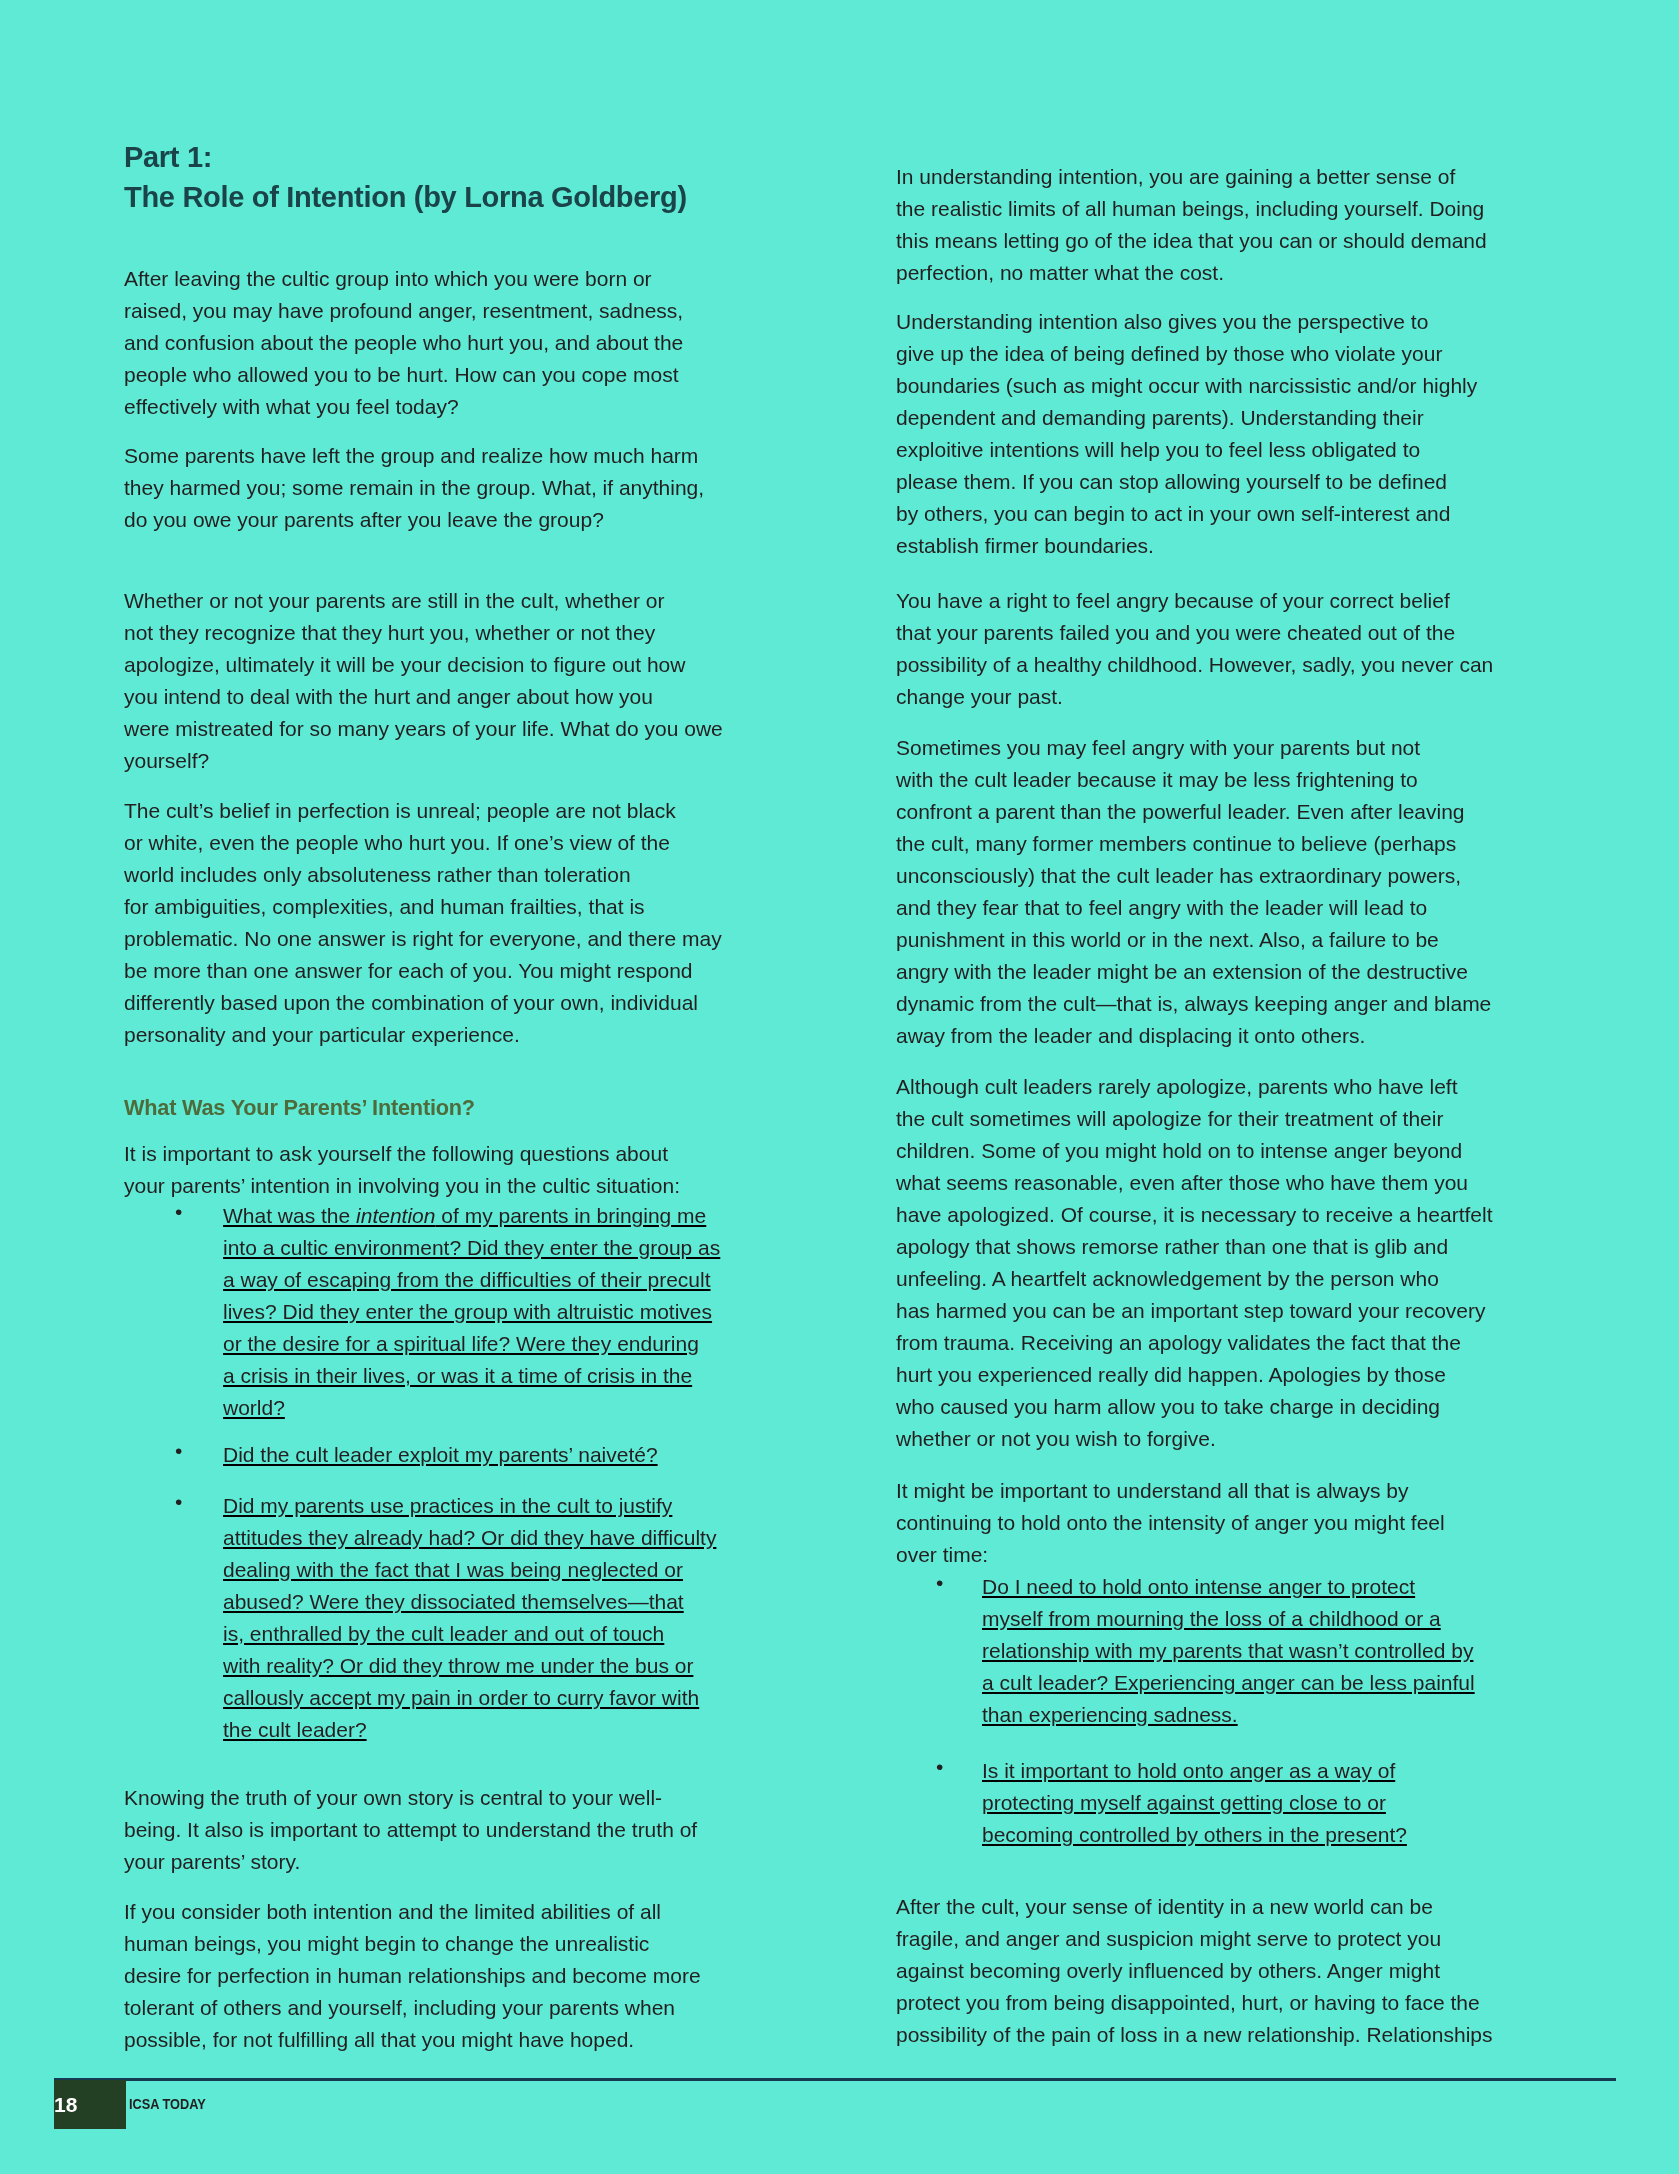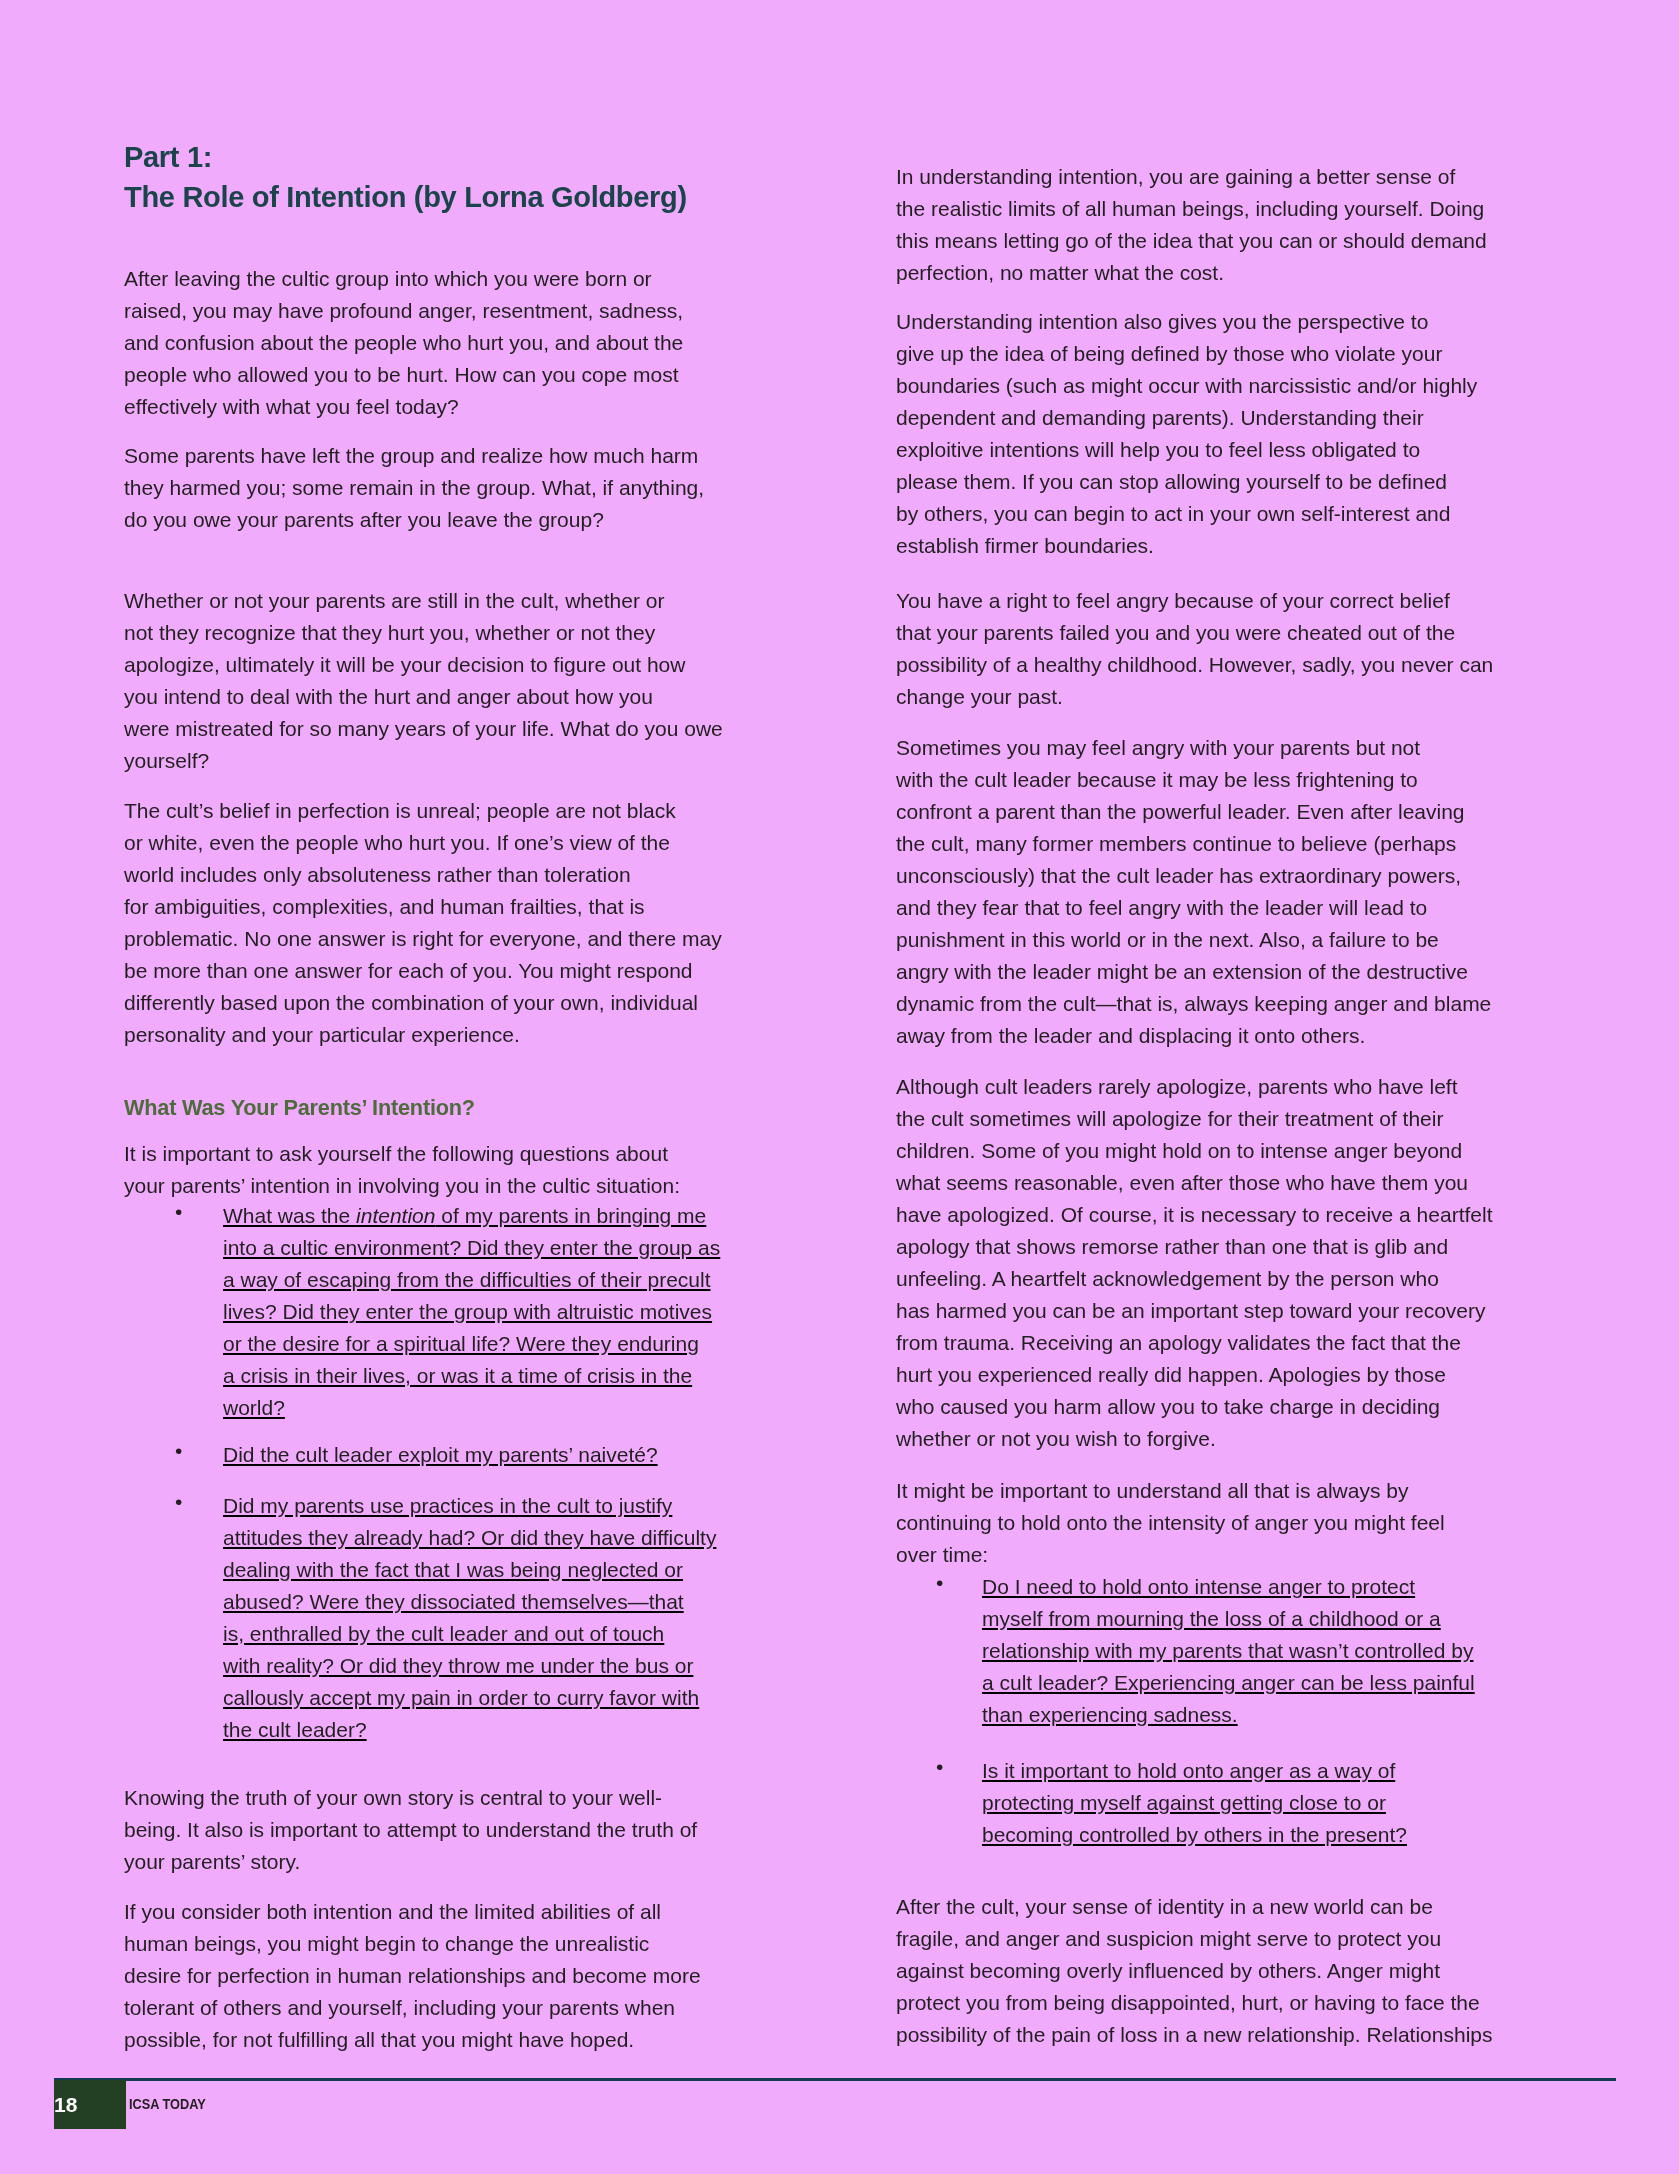--- a/index.html
+++ b/index.html
@@ -1,17 +1,17 @@
 <!DOCTYPE html>
 <html style="font-size:15px"><head>
 <meta charset="utf-8">
 <style>
   html, body { margin: 0; padding: 0; background: #ffffff; }
   body { width: 1680px; height: 2174px; position: relative; overflow: hidden; }
-  .page { position: absolute; left: 0; top: 0; width: 1680px; height: 2174px; background: #f0abfc; }
+  .page { position: absolute; left: 0; top: 0; width: 1680px; height: 2174px; background: #5eead4; }
   .col { position: absolute; }
   .col-left { left: 124px; width: 652px; }
   .col-right { left: 896px; width: 663px; }
   .heading {
     position: absolute; left: 0; top: 137px;
     font-family: "Liberation Sans", sans-serif; font-weight: bold;
     font-size: 29px; line-height: 40px; color: #1a4449; letter-spacing: -0.3px;
   }
   .heading .hl { display: block; white-space: nowrap; }
   .block { position: absolute; left: 0; width: 100%; margin-top: 24px; }

